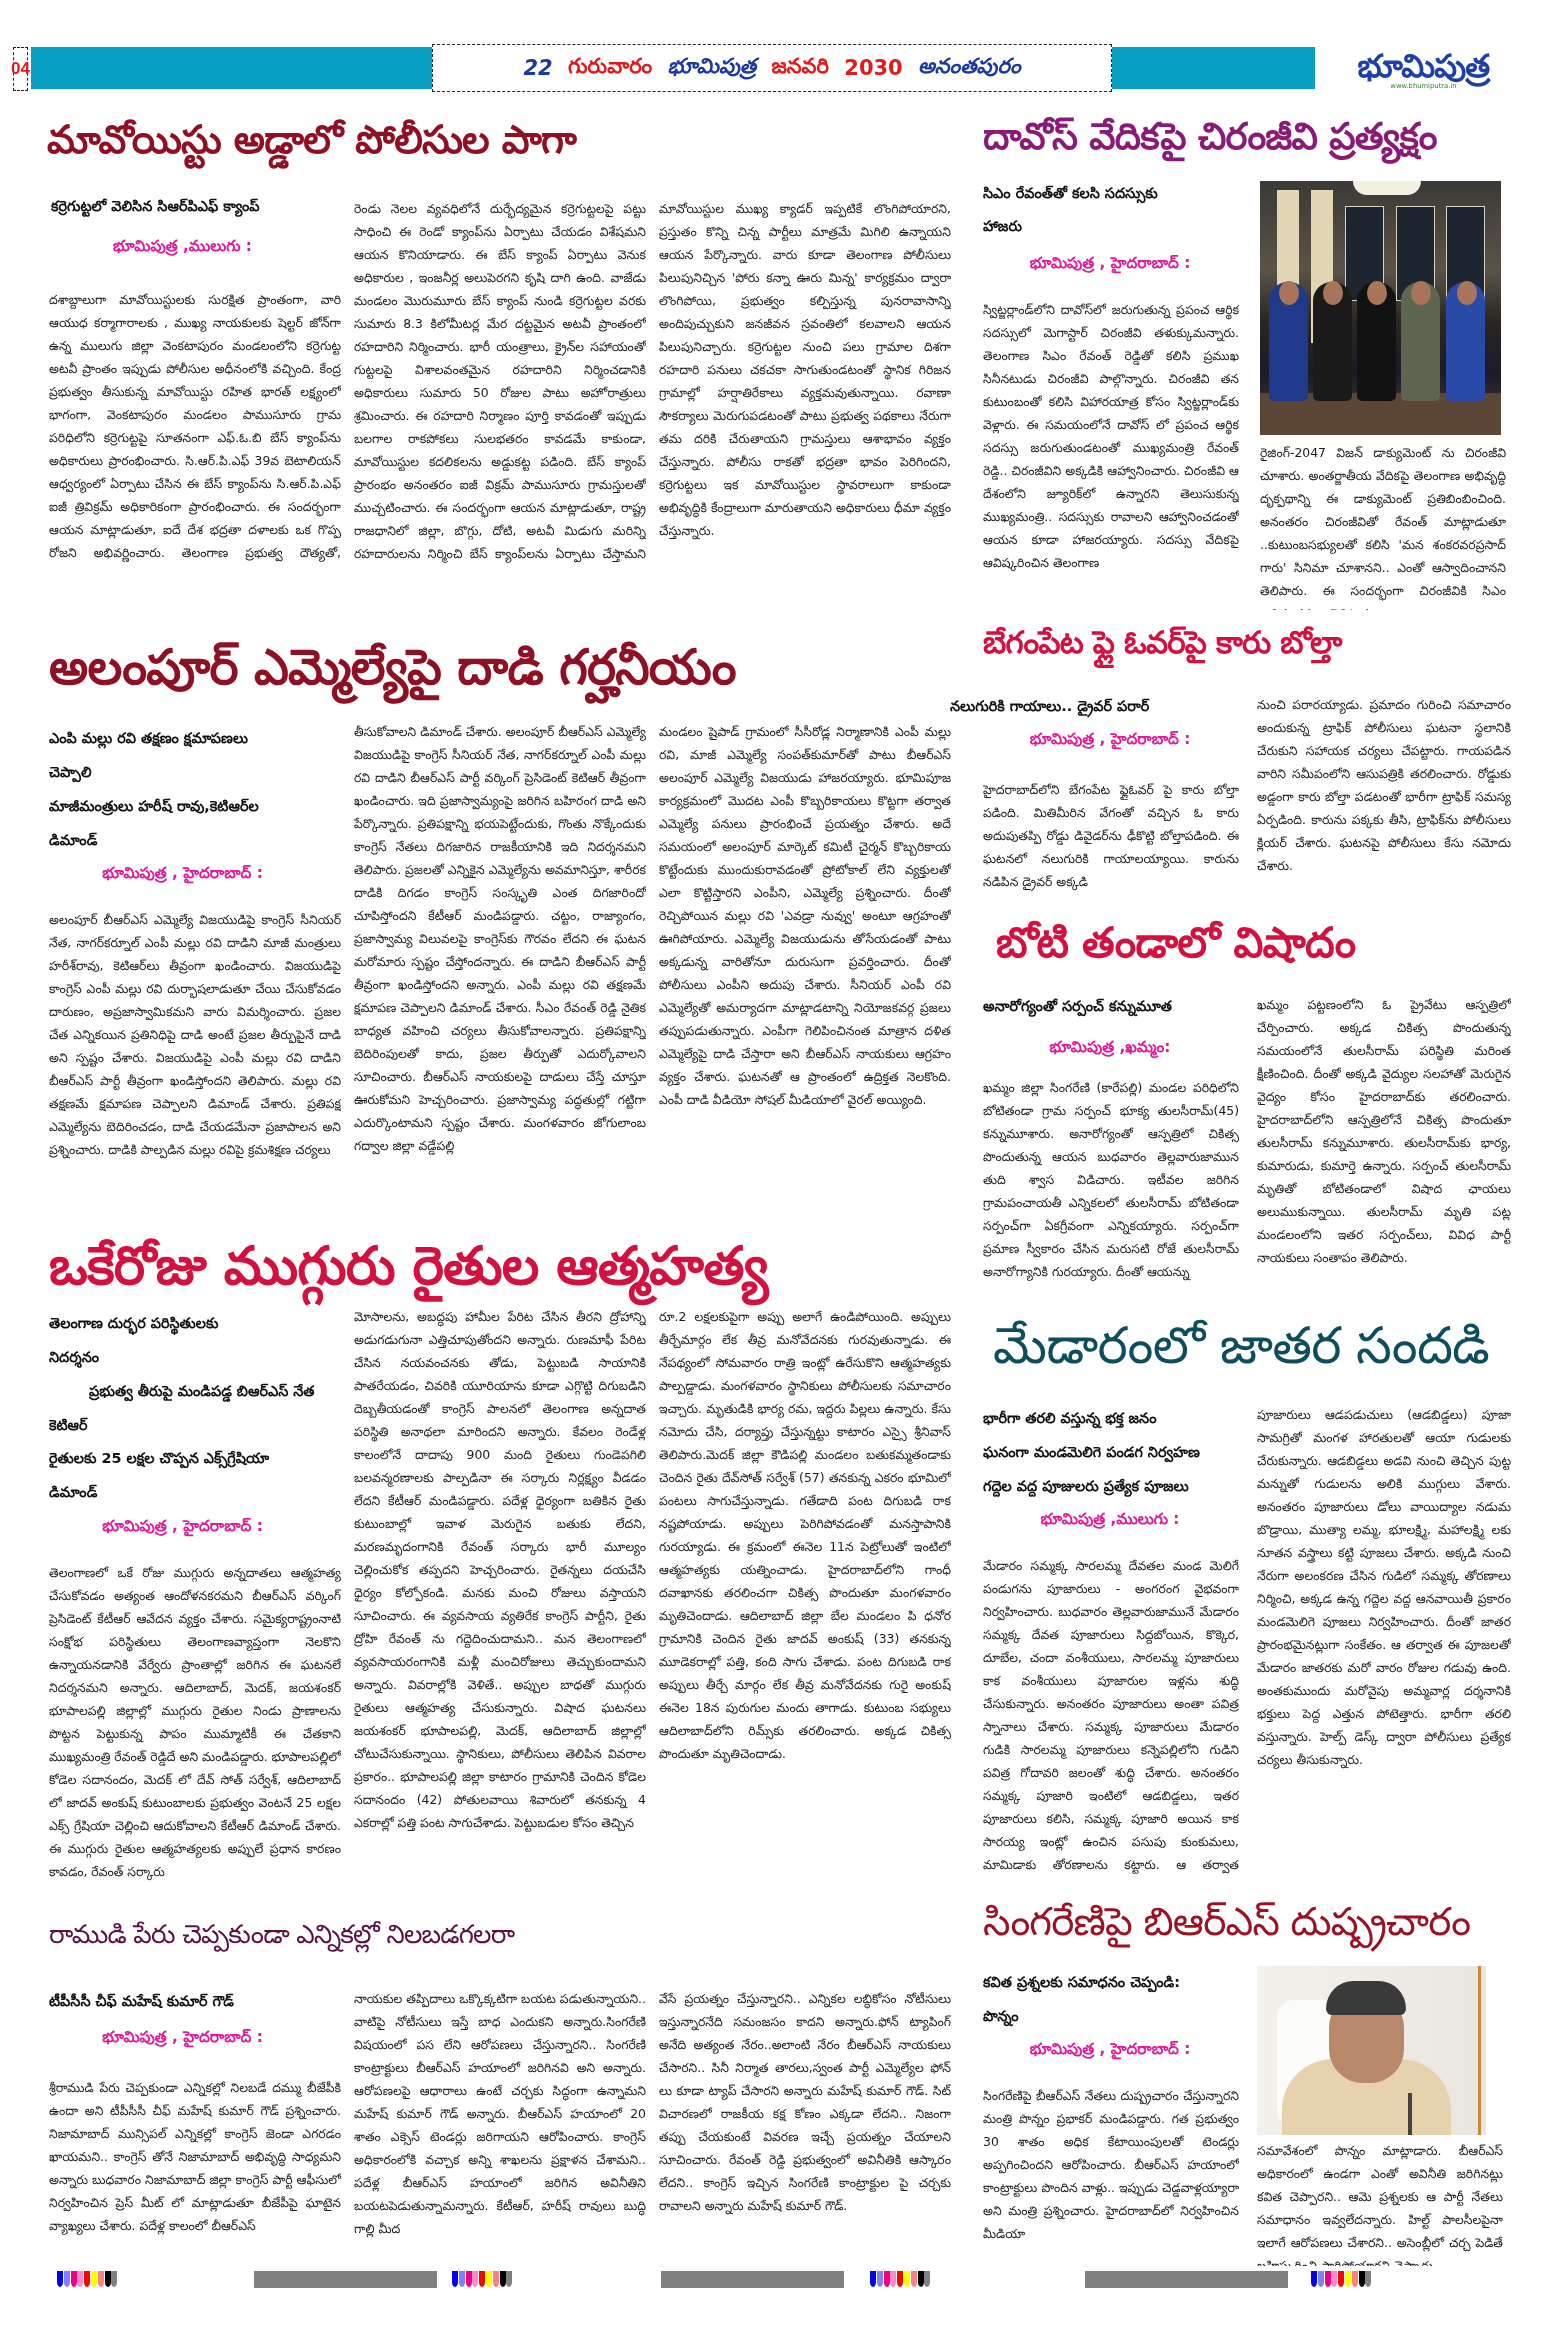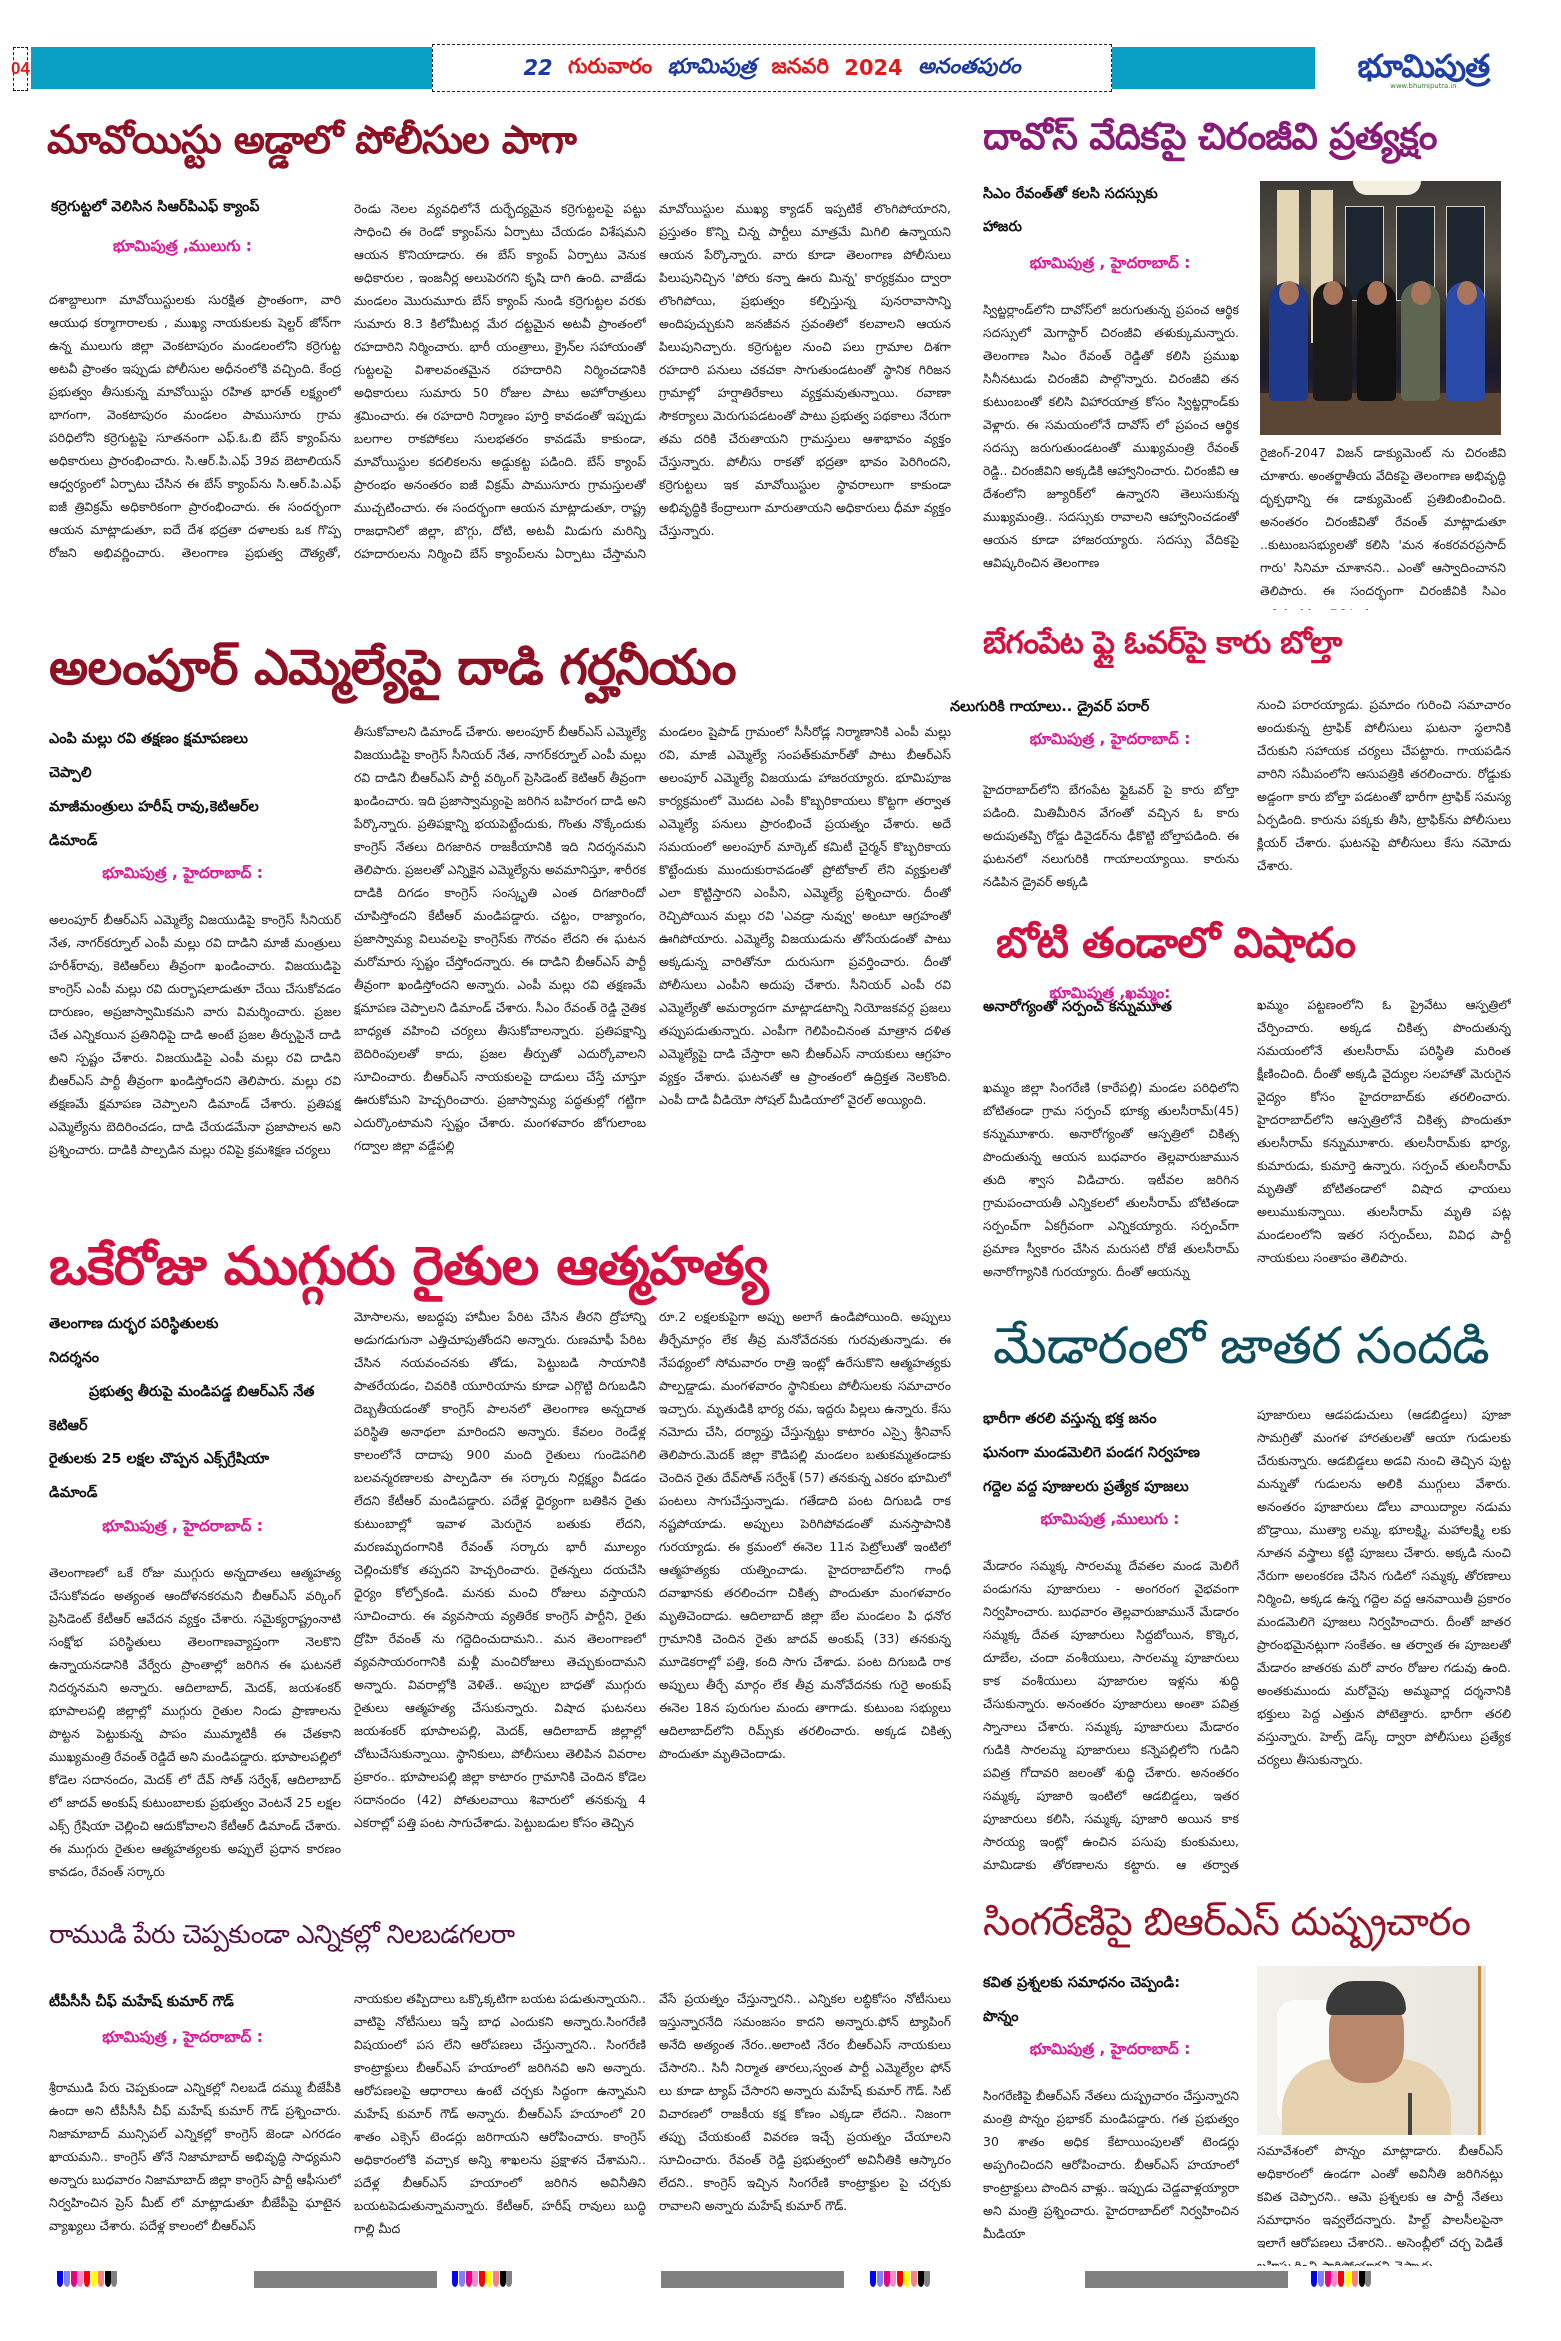--- a/index.html
+++ b/index.html
@@ -69,21 +69,21 @@
 
 <div class="abs page-no">
     <span>04</span>
   </div>
 <div class="abs teal-bar" style="left: 30.5px; width: 402px; background: rgb(10, 160, 196);"></div>
 <div class="abs dateline">
   <span class="dl-blue">22</span>
   <span class="dl-red">గురువారం</span>
   <span class="dl-blue">భూమిపుత్ర</span>
   <span class="dl-red">జనవరి</span>
-  <span class="dl-red">2024</span>
+  <span class="dl-red">2030</span>
   <span class="dl-blue">అనంతపురం</span>
 </div>
 <div class="abs teal-bar" style="left: 1112px; width: 203px; background: rgb(10, 160, 196);"></div>
 <div class="abs logo">
   <span class="logo-main">భూమిపుత్ర</span>
   <span class="logo-sub">www.bhumiputra.in</span>
 </div>
 
 <div class="abs headline hl-maroon" style="left:47px; top:119px; font-size:39px;">మావోయిస్టు అడ్డాలో పోలీసుల పాగా</div>
 <div class="abs subhead" style="left:51px; top:188px; width:280px;">కర్రెగుట్టలో వెలిసిన సిఆర్‌పిఎఫ్ క్యాంప్</div>
@@ -129,21 +129,21 @@
 <div class="abs body" style="left:659px; top:720px; width:292px; height:468px;">మండలం షైపాడ్ గ్రామంలో సీసీరోడ్ల నిర్మాణానికి ఎంపీ మల్లు రవి, మాజీ ఎమ్మెల్యే సంపత్‌కుమార్‌తో పాటు బీఆర్‌ఎస్ అలంపూర్ ఎమ్మెల్యే విజయుడు హాజరయ్యారు. భూమిపూజ కార్యక్రమంలో మొదట ఎంపీ కొబ్బరికాయలు కొట్టగా తర్వాత ఎమ్మెల్యే పనులు ప్రారంభించే ప్రయత్నం చేశారు. అదే సమయంలో అలంపూర్ మార్కెట్ కమిటీ చైర్మన్ కొబ్బరికాయ కొట్టేందుకు ముందుకురావడంతో ప్రోటోకాల్ లేని వ్యక్తులతో ఎలా కొట్టిస్తారని ఎంపీని, ఎమ్మెల్యే ప్రశ్నించారు. దీంతో రెచ్చిపోయిన మల్లు రవి 'ఎవడ్రా నువ్వు' అంటూ ఆగ్రహంతో ఊగిపోయారు. ఎమ్మెల్యే విజయుడును తోసేయడంతో పాటు అక్కడున్న వారితోనూ దురుసుగా ప్రవర్తించారు. దీంతో పోలీసులు ఎంపీని అదుపు చేశారు. సీనియర్ ఎంపీ రవి ఎమ్మెల్యేతో అమర్యాదగా మాట్లాడటాన్ని నియోజకవర్గ ప్రజలు తప్పుపడుతున్నారు. ఎంపీగా గెలిపించినంత మాత్రాన దళిత ఎమ్మెల్యేపై దాడి చేస్తారా అని బీఆర్‌ఎస్ నాయకులు ఆగ్రహం వ్యక్తం చేశారు. ఘటనతో ఆ ప్రాంతంలో ఉద్రిక్తత నెలకొంది. ఎంపీ దాడి వీడియో సోషల్ మీడియాలో వైరల్ అయ్యింది.</div>
 
 <div class="abs headline hl-crimson" style="left:983px; top:625px; font-size:31px;">బేగంపేట ఫ్లై ఓవర్‌పై కారు బోల్తా</div>
 <div class="abs subhead" style="left:950px; top:688px; width:254px;">నలుగురికి గాయాలు.. డ్రైవర్ పరార్</div>
 <div class="abs byline" style="left:983px; top:730px; width:254px;">భూమిపుత్ర , హైదరాబాద్ :</div>
 <div class="abs body" style="left:983px; top:778px; width:256px; height:127px;">హైదరాబాద్‌లోని బేగంపేట ఫ్లైఓవర్ పై కారు బోల్తా పడింది. మితిమీరిన వేగంతో వచ్చిన ఓ కారు అదుపుతప్పి రోడ్డు డివైడర్‌ను ఢీకొట్టి బోల్తాపడింది. ఈ ఘటనలో నలుగురికి గాయాలయ్యాయి. కారును నడిపిన డ్రైవర్ అక్కడి</div>
 <div class="abs body" style="left:1257px; top:693px; width:254px; height:212px;">నుంచి పరారయ్యాడు. ప్రమాదం గురించి సమాచారం అందుకున్న ట్రాఫిక్ పోలీసులు ఘటనా స్థలానికి చేరుకుని సహాయక చర్యలు చేపట్టారు. గాయపడిన వారిని సమీపంలోని ఆసుపత్రికి తరలించారు. రోడ్డుకు అడ్డంగా కారు బోల్తా పడటంతో భారీగా ట్రాఫిక్ సమస్య ఏర్పడింది. కారును పక్కకు తీసి, ట్రాఫిక్‌ను పోలీసులు క్లియర్ చేశారు. ఘటనపై పోలీసులు కేసు నమోదు చేశారు.</div>
 
 <div class="abs headline hl-crimson" style="left:996px; top:920px; font-size:42px;">బోటి తండాలో విషాదం</div>
 <div class="abs subhead" style="left:983px; top:988px; width:254px;">అనారోగ్యంతో సర్పంచ్ కన్నుమూత</div>
-<div class="abs byline" style="left:983px; top:984px; width:254px;">భూమిపుత్ర ,ఖమ్మం:</div>
+<div class="abs byline" style="left:983px; top:1038px; width:254px;">భూమిపుత్ర ,ఖమ్మం:</div>
 <div class="abs body" style="left:983px; top:1076px; width:256px; height:212px;">ఖమ్మం జిల్లా సింగరేణి (కారేపల్లి) మండల పరిధిలోని బోటితండా గ్రామ సర్పంచ్ భూక్య తులసీరామ్(45) కన్నుమూశారు. అనారోగ్యంతో ఆస్పత్రిలో చికిత్స పొందుతున్న ఆయన బుధవారం తెల్లవారుజామున తుది శ్వాస విడిచారు. ఇటీవల జరిగిన గ్రామపంచాయతీ ఎన్నికలలో తులసీరామ్ బోటితండా సర్పంచ్‌గా ఏకగ్రీవంగా ఎన్నికయ్యారు. సర్పంచ్‌గా ప్రమాణ స్వీకారం చేసిన మరుసటి రోజే తులసీరామ్ అనారోగ్యానికి గురయ్యారు. దీంతో ఆయన్ను</div>
 <div class="abs body" style="left:1257px; top:993px; width:254px; height:295px;">ఖమ్మం పట్టణంలోని ఓ ప్రైవేటు ఆస్పత్రిలో చేర్పించారు. అక్కడ చికిత్స పొందుతున్న సమయంలోనే తులసీరామ్ పరిస్థితి మరింత క్షీణించింది. దీంతో అక్కడి వైద్యుల సలహాతో మెరుగైన వైద్యం కోసం హైదరాబాద్‌కు తరలించారు. హైదరాబాద్‌లోని ఆస్పత్రిలోనే చికిత్స పొందుతూ తులసీరామ్ కన్నుమూశారు. తులసీరామ్‌కు భార్య, కుమారుడు, కుమార్తె ఉన్నారు. సర్పంచ్ తులసీరామ్ మృతితో బోటితండాలో విషాద ఛాయలు అలుముకున్నాయి. తులసీరామ్ మృతి పట్ల మండలంలోని ఇతర సర్పంచ్‌లు, వివిధ పార్టీ నాయకులు సంతాపం తెలిపారు.</div>
 
 <div class="abs headline hl-crimson" style="left:49px; top:1237px; font-size:53px;">ఒకేరోజు ముగ్గురు రైతుల ఆత్మహత్య</div>
 <div class="abs subhead" style="left:49px; top:1305px; width:288px;">తెలంగాణ దుర్భర పరిస్థితులకు</div>
 <div class="abs subhead" style="left:49px; top:1339px; width:288px;">నిదర్శనం</div>
 <div class="abs subhead" style="left:49px; top:1373px; width:288px;margin-left:40px;">ప్రభుత్వ తీరుపై మండిపడ్డ బిఆర్‌ఎస్ నేత</div>
 <div class="abs subhead" style="left:49px; top:1407px; width:288px;">కెటిఆర్</div>
 <div class="abs subhead" style="left:49px; top:1440px; width:288px;">రైతులకు 25 లక్షల చొప్పన ఎక్స్‌గ్రేషియా</div>
 <div class="abs subhead" style="left:49px; top:1474px; width:288px;">డిమాండ్</div>

